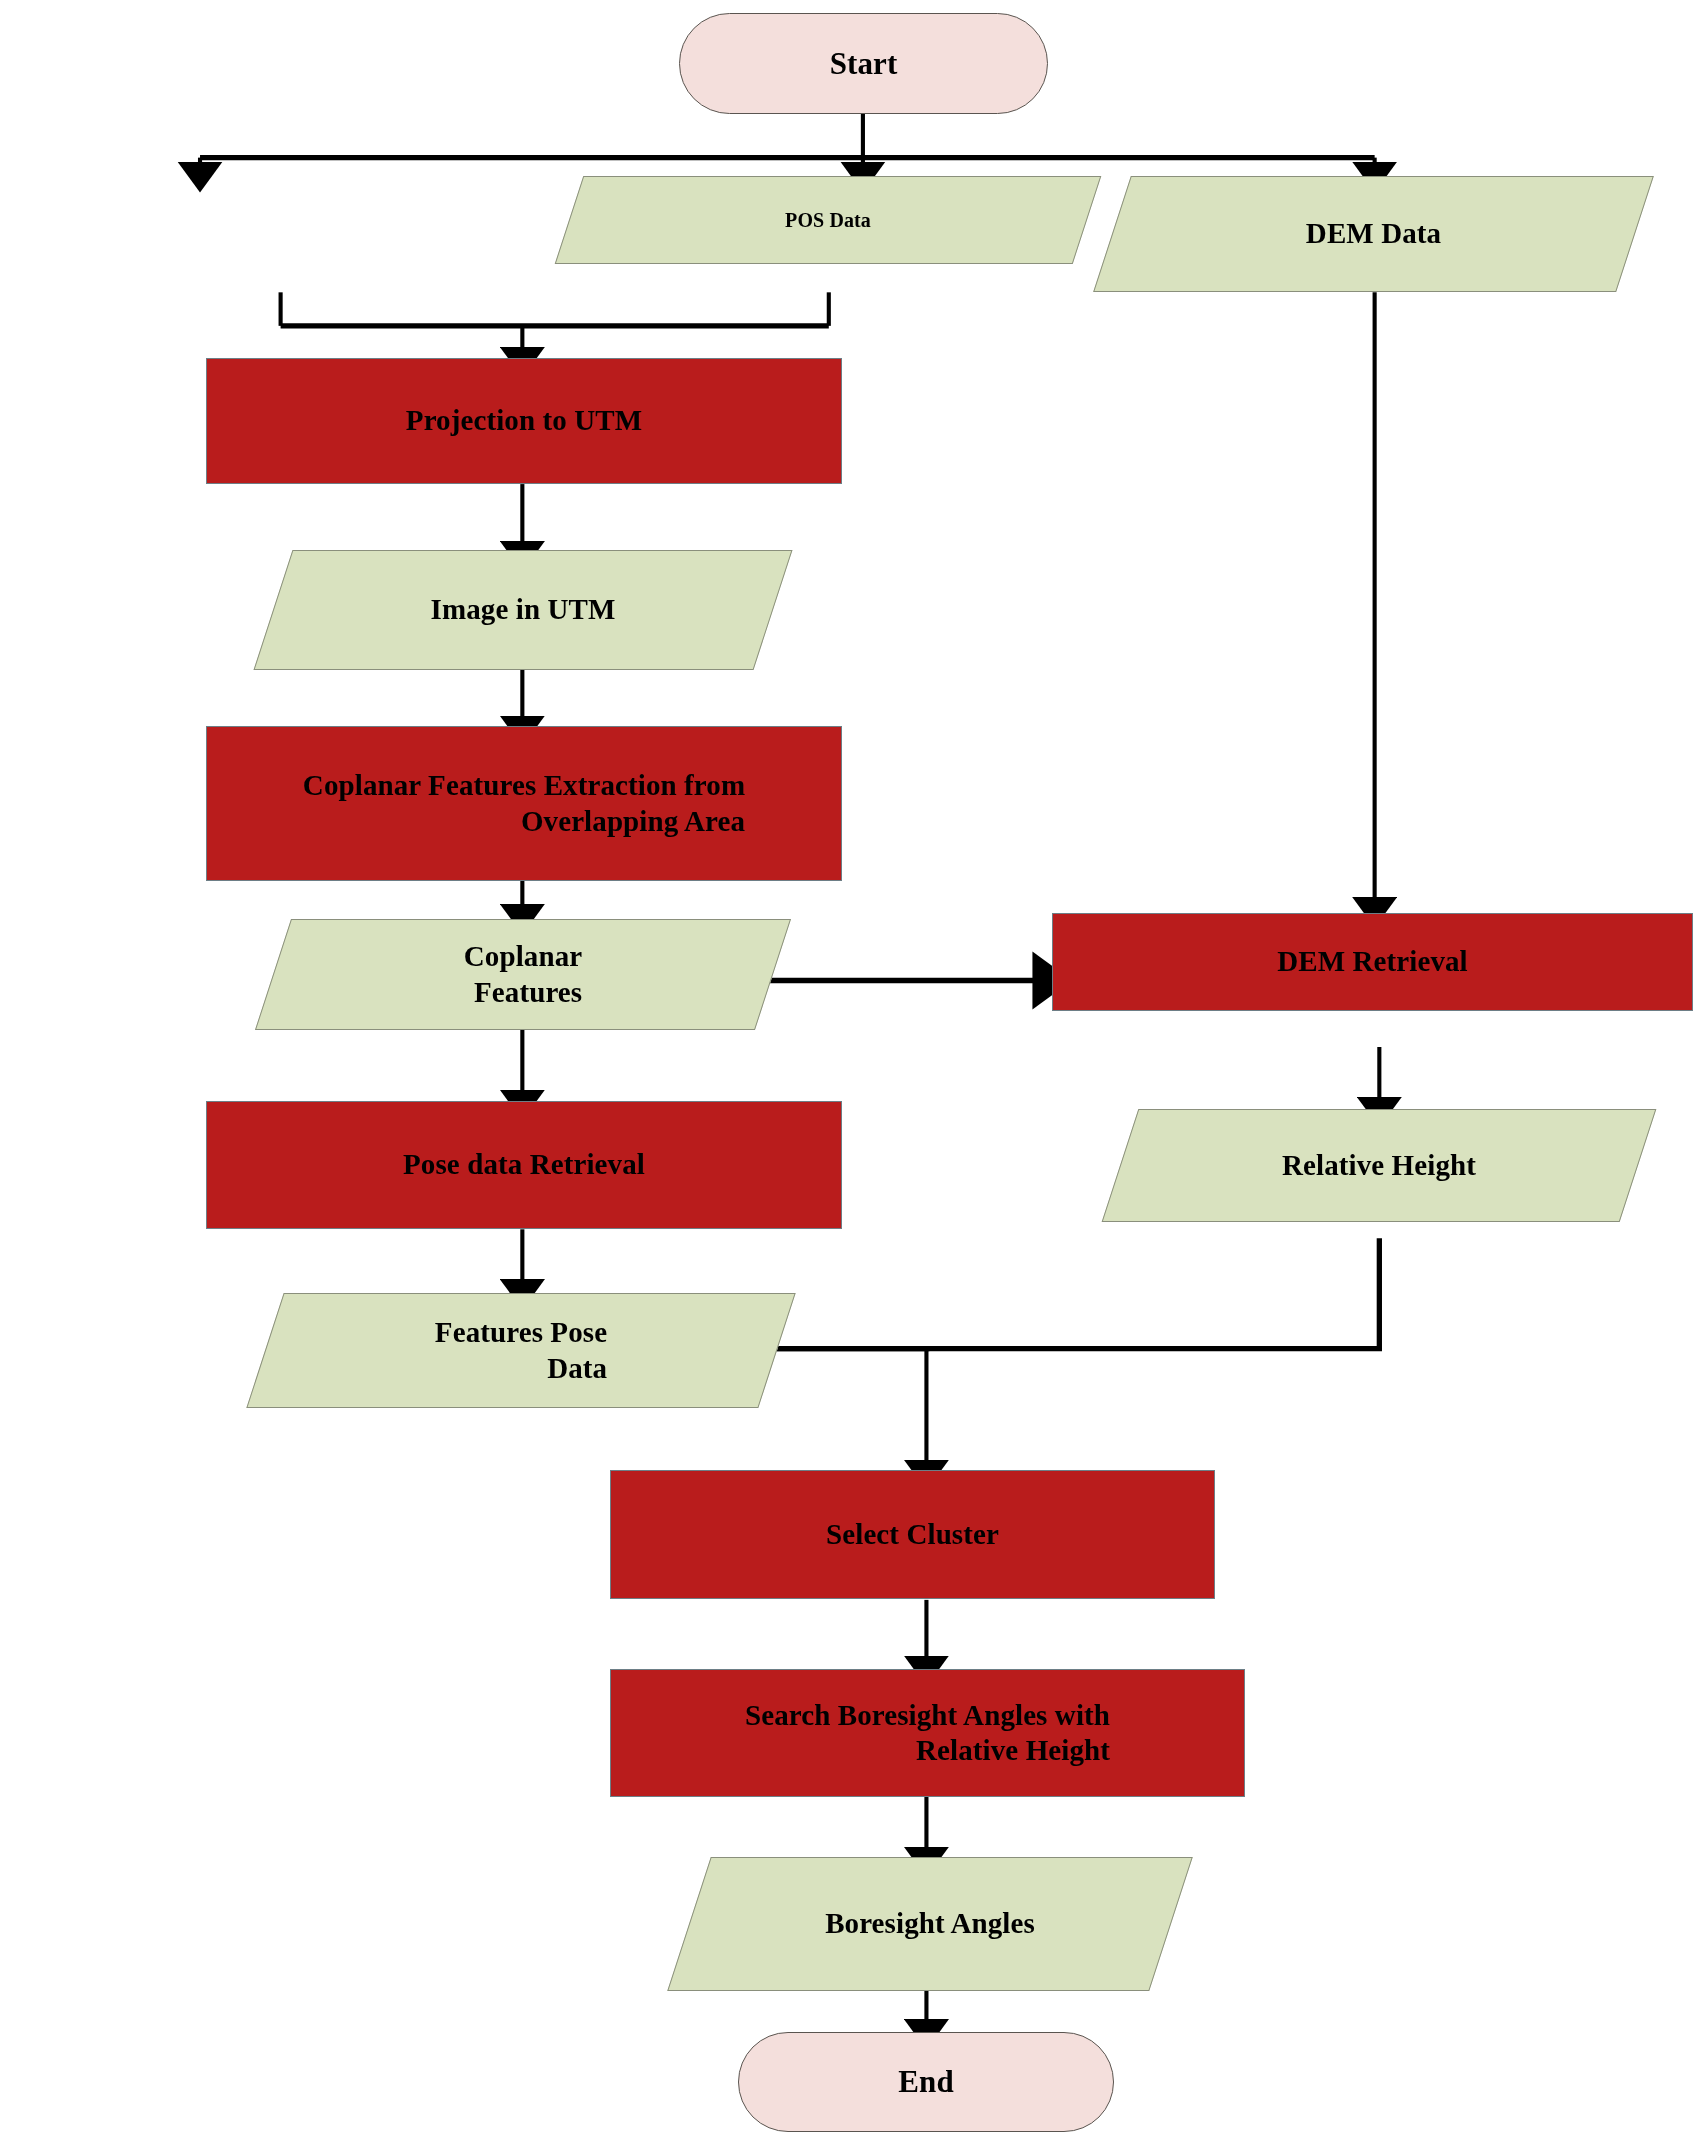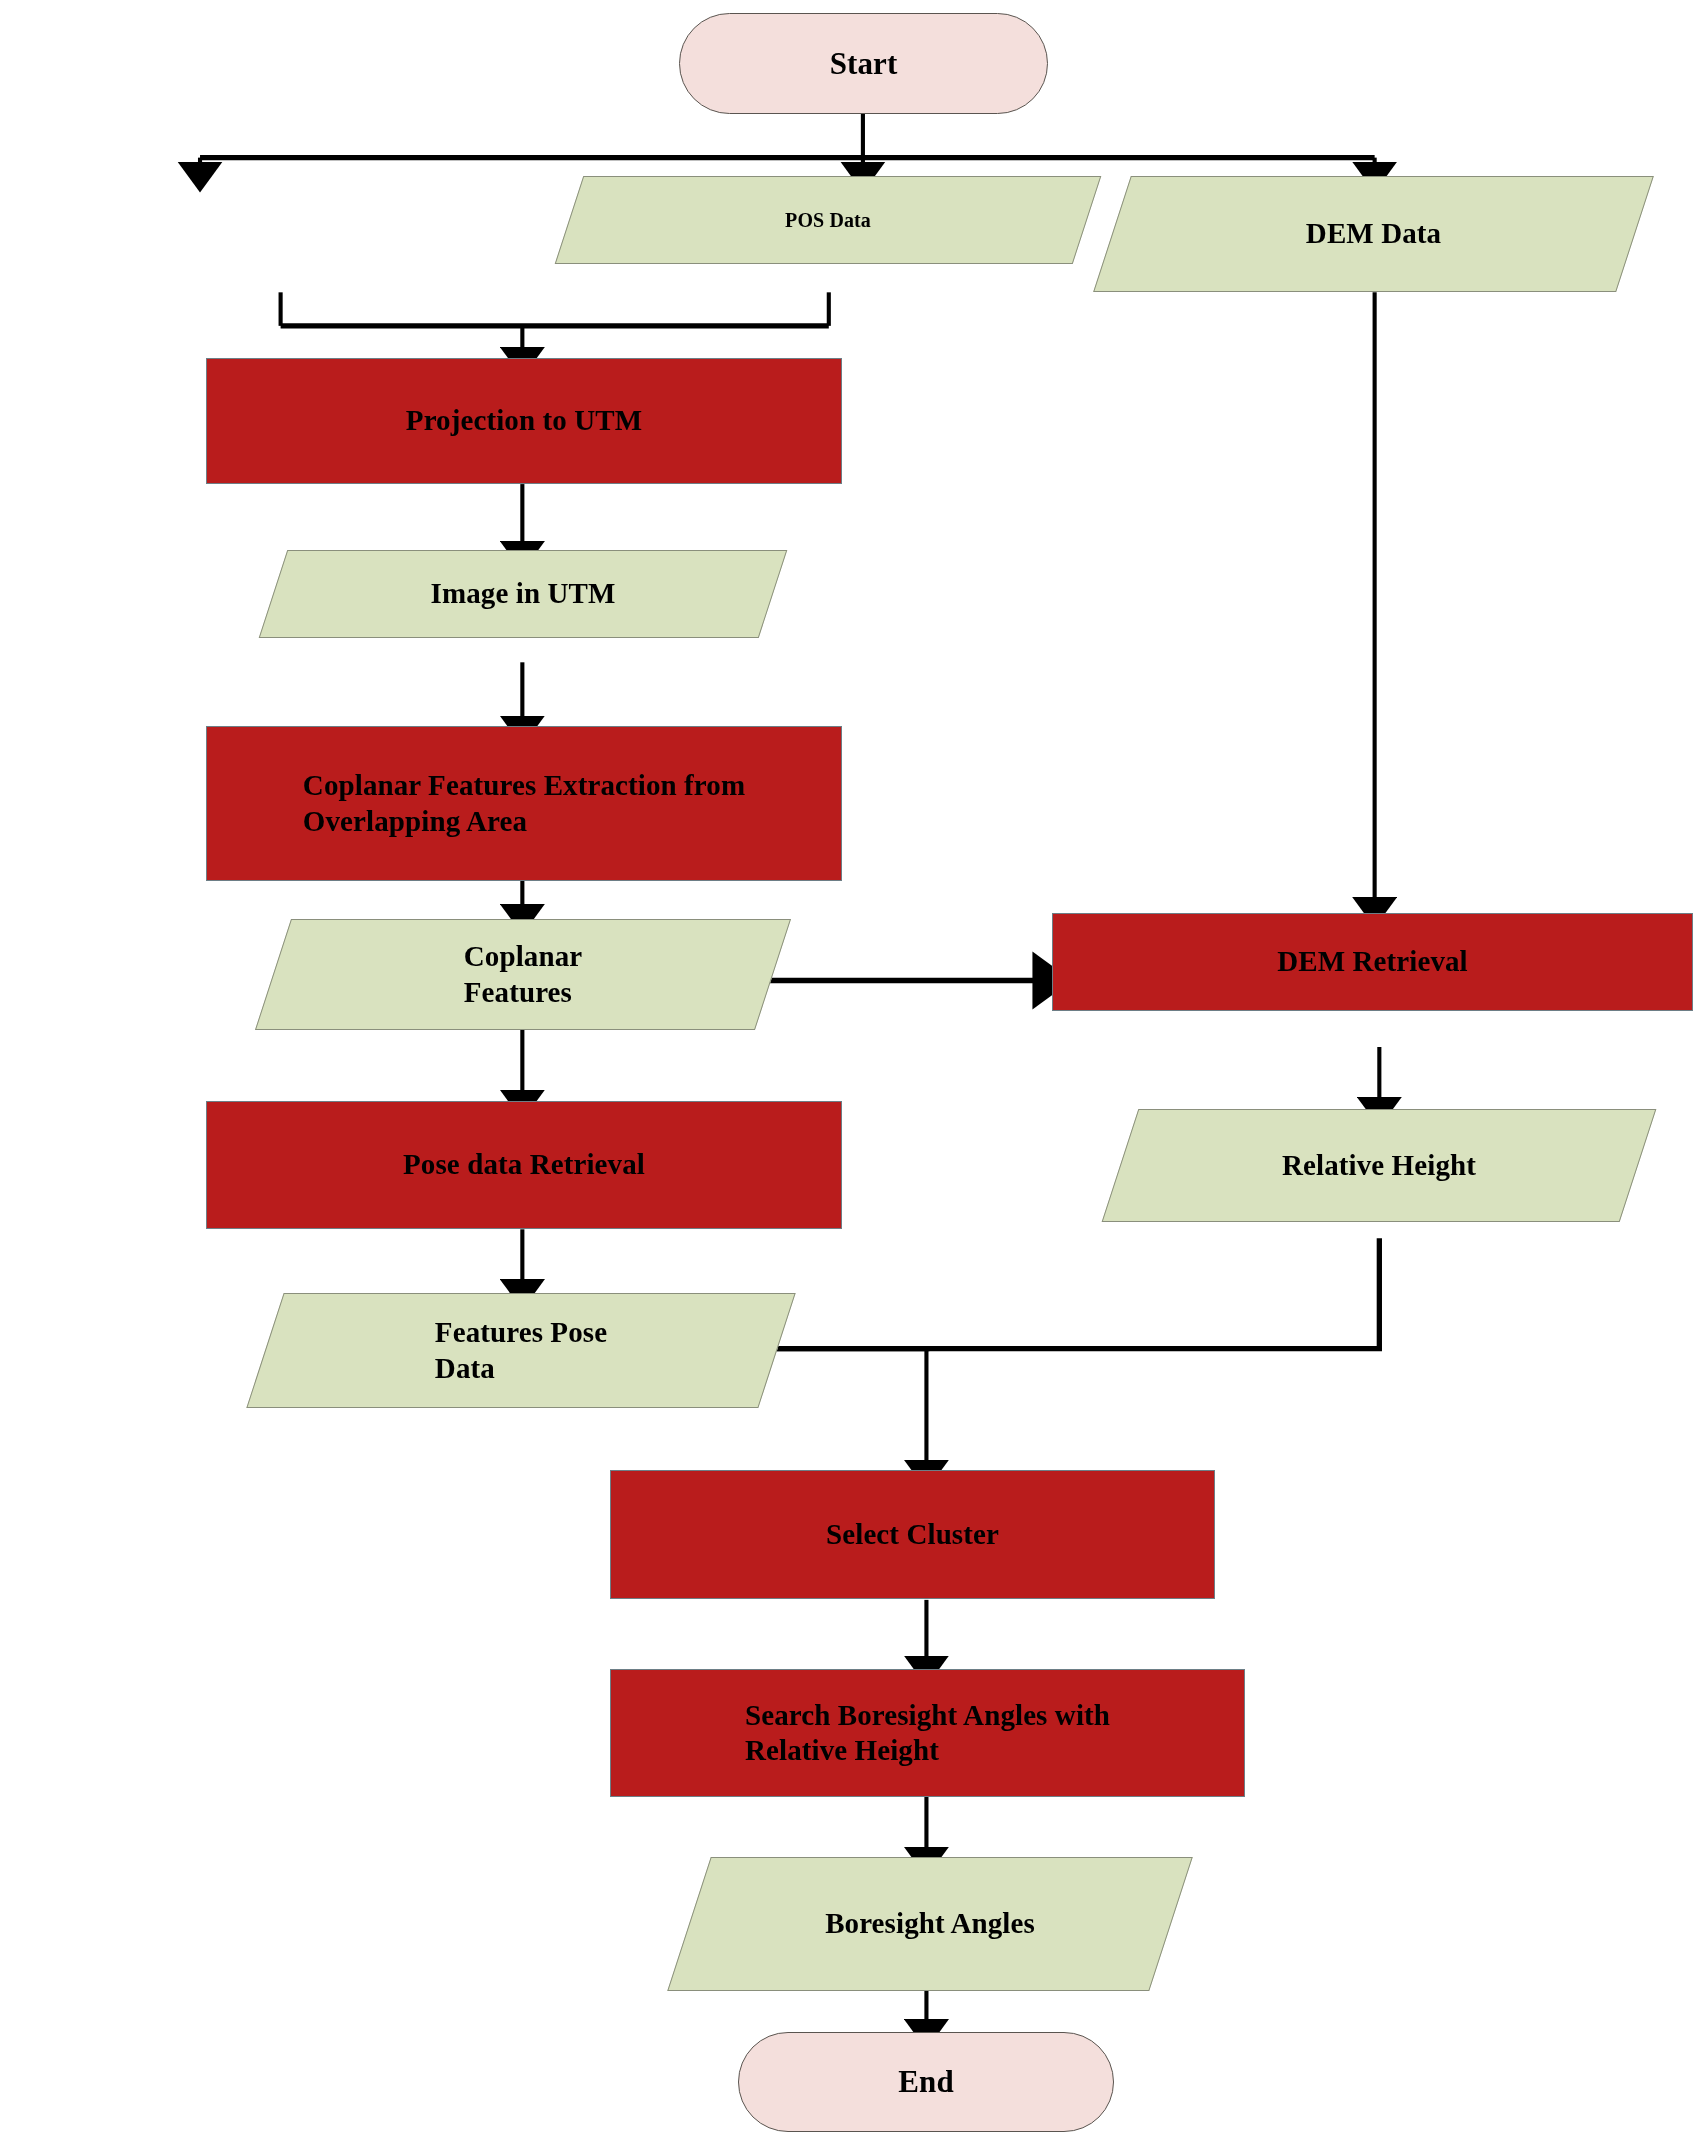--- a/index.html
+++ b/index.html
@@ -23,21 +23,21 @@
     top: 0;
     width: 1707px;
     height: 2151px;
     pointer-events: none;
   }
   .node {
     position: absolute;
     display: flex;
     align-items: center;
     justify-content: center;
-    text-align: left;
+    text-align: right;
     box-sizing: border-box;
     color: #000000;
     font-weight: bold;
     line-height: 1.22;
     letter-spacing: 0.1px;
   }
   .node-label {
     position: relative;
     z-index: 2;
     padding: 0 8.2px;
@@ -131,21 +131,21 @@
   </div>
 
   <div class="node shape-data" style="left:1112px; top:176px; width:523px; height:116px; font-size:29px;">
     <span class="node-label">DEM Data</span>
   </div>
 
   <div class="node shape-process" style="left:206px; top:358px; width:636px; height:126px; font-size:29px;">
     <span class="node-label">Projection to UTM</span>
   </div>
 
-  <div class="node shape-data" style="left:273px; top:550px; width:500px; height:88px; font-size:29px;">
+  <div class="node shape-data" style="left:273px; top:550px; width:500px; height:120px; font-size:29px;">
     <span class="node-label">Image in UTM</span>
   </div>
 
   <div class="node shape-process" style="left:206px; top:726px; width:636px; height:155px; font-size:29px;">
     <span class="node-label">Coplanar Features Extraction from
 Overlapping Area</span>
   </div>
 
   <div class="node shape-data" style="left:273px; top:919px; width:500px; height:111px; font-size:29px;">
     <span class="node-label">Coplanar

